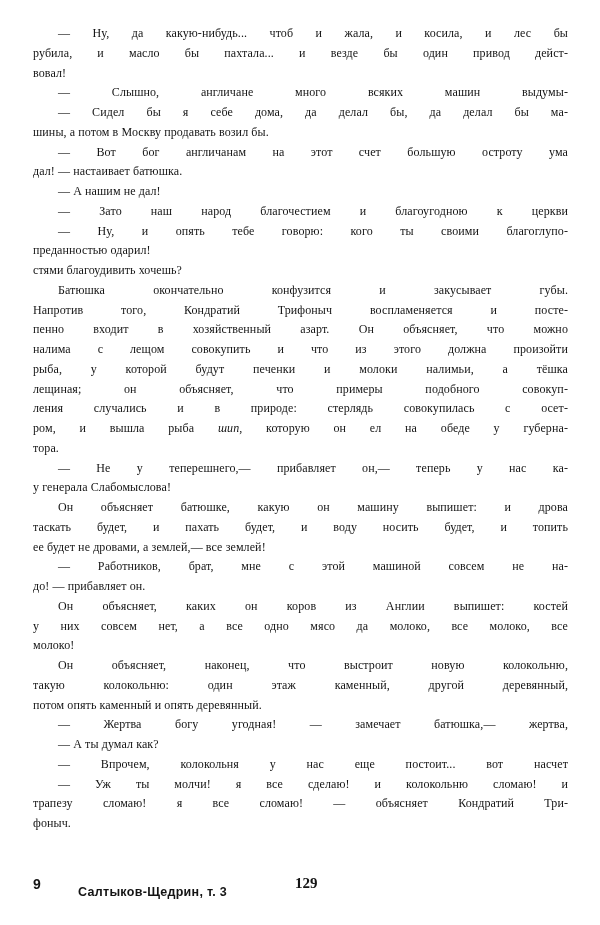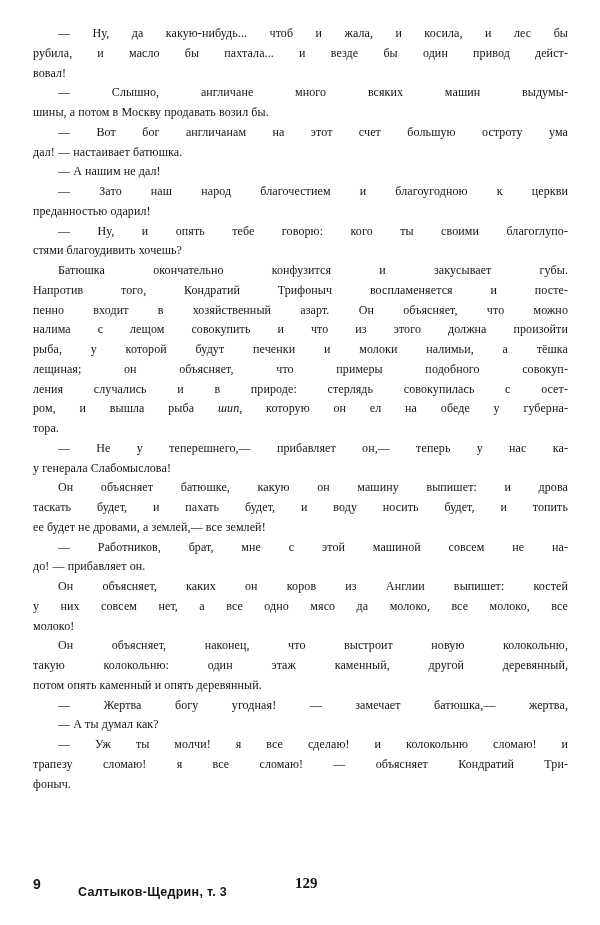--- a/index.html
+++ b/index.html
@@ -27,40 +27,43 @@
     </div>
     <div class="line">
       <span class="t">рубила, и масло бы пахтала... и везде бы один привод дейст-</span>
     </div>
     <div class="line last">
       <span class="t">вовал!</span>
     </div>
     <div class="line indent">
       <span class="t">— Слышно, англичане много всяких машин выдумы-</span>
     </div>
+    <div class="line indent">
+      <span class="t">— Сидел бы я себе дома, да делал бы, да делал бы ма-</span>
+    </div>
     <div class="line last">
       <span class="t">шины, а потом в Москву продавать возил бы.</span>
     </div>
     <div class="line indent">
       <span class="t">— Вот бог англичанам на этот счет большую остроту ума</span>
     </div>
     <div class="line last">
       <span class="t">дал! — настаивает батюшка.</span>
     </div>
     <div class="line indent last">
       <span class="t">— А нашим не дал!</span>
     </div>
     <div class="line indent">
       <span class="t">— Зато наш народ благочестием и благоугодною к церкви</span>
     </div>
+    <div class="line indent">
+      <span class="t">— Ну, и опять тебе говорю: кого ты своими благоглупо-</span>
+    </div>
     <div class="line last">
       <span class="t">преданностью одарил!</span>
-    </div>
-    <div class="line indent">
-      <span class="t">— Ну, и опять тебе говорю: кого ты своими благоглупо-</span>
     </div>
     <div class="line last">
       <span class="t">стями благоудивить хочешь?</span>
     </div>
     <div class="line indent">
       <span class="t">Батюшка окончательно конфузится и закусывает губы.</span>
     </div>
     <div class="line">
       <span class="t">Напротив того, Кондратий Трифоныч воспламеняется и посте-</span>
     </div>
@@ -124,20 +127,23 @@
     <div class="line last">
       <span class="t">потом опять каменный и опять деревянный.</span>
     </div>
     <div class="line indent">
       <span class="t">— Жертва богу угодная! — замечает батюшка,— жертва,</span>
     </div>
     <div class="line indent last">
       <span class="t">— А ты думал как?</span>
     </div>
     <div class="line indent">
+      <span class="t">— Впрочем, колокольня у нас еще постоит... вот насчет</span>
+    </div>
+    <div class="line indent">
       <span class="t">— Уж ты молчи! я все сделаю! и колокольню сломаю! и</span>
     </div>
     <div class="line">
       <span class="t">трапезу сломаю! я все сломаю! — объясняет Кондратий Три-</span>
     </div>
     <div class="line last">
       <span class="t">фоныч.</span>
     </div>
   </div>
 

